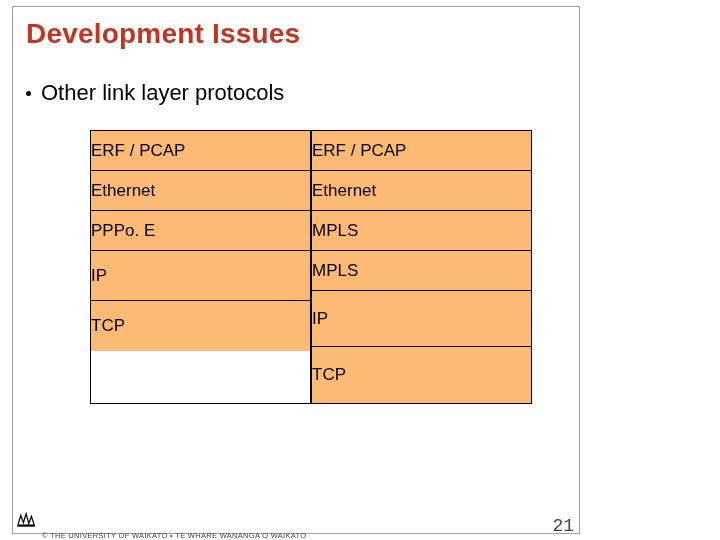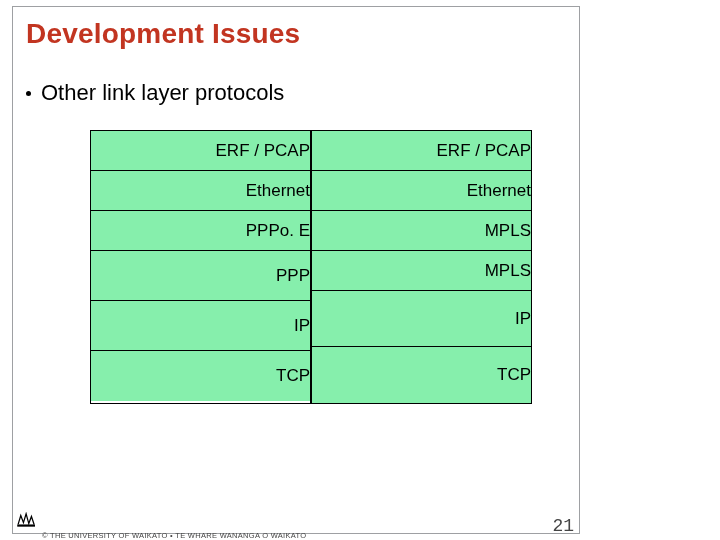--- a/index.html
+++ b/index.html
@@ -63,25 +63,25 @@
     justify-content: space-between;
   }
   .stack {
     width: 225px;
     border: 1px solid #000;
     box-sizing: border-box;
   }
   .cell {
     height: 40px;
     line-height: 40px;
-    text-align: right;
+    text-align: left;
     font-size: 17px;
     border-bottom: 1px solid #000;
     box-sizing: border-box;
-    background: #86efac;
+    background: #fdba74;
   }
   .cell.last { border-bottom: none; }
   .cell.tall { height: 50px; line-height: 50px; }
   .cell.extra-tall { height: 56px; line-height: 56px; }
   
   .footer {
     position: absolute;
     left: 42px;
     bottom: 0;
     font-size: 7.5px;
@@ -117,21 +117,20 @@
   <div class="bullet-row">
     <span class="bullet-dot"></span>
     <span>Other link layer protocols</span>
   </div>
 
   <div class="columns">
     <div class="stack">
       <div class="cell">ERF / PCAP</div>
       <div class="cell">Ethernet</div>
       <div class="cell">PPPo. E</div>
-      <div class="cell tall">PPP</div>
       <div class="cell tall">IP</div>
       <div class="cell tall last">TCP</div>
     </div>
 
     <div class="stack">
       <div class="cell">ERF / PCAP</div>
       <div class="cell">Ethernet</div>
       <div class="cell">MPLS</div>
       <div class="cell">MPLS</div>
       <div class="cell extra-tall">IP</div>

